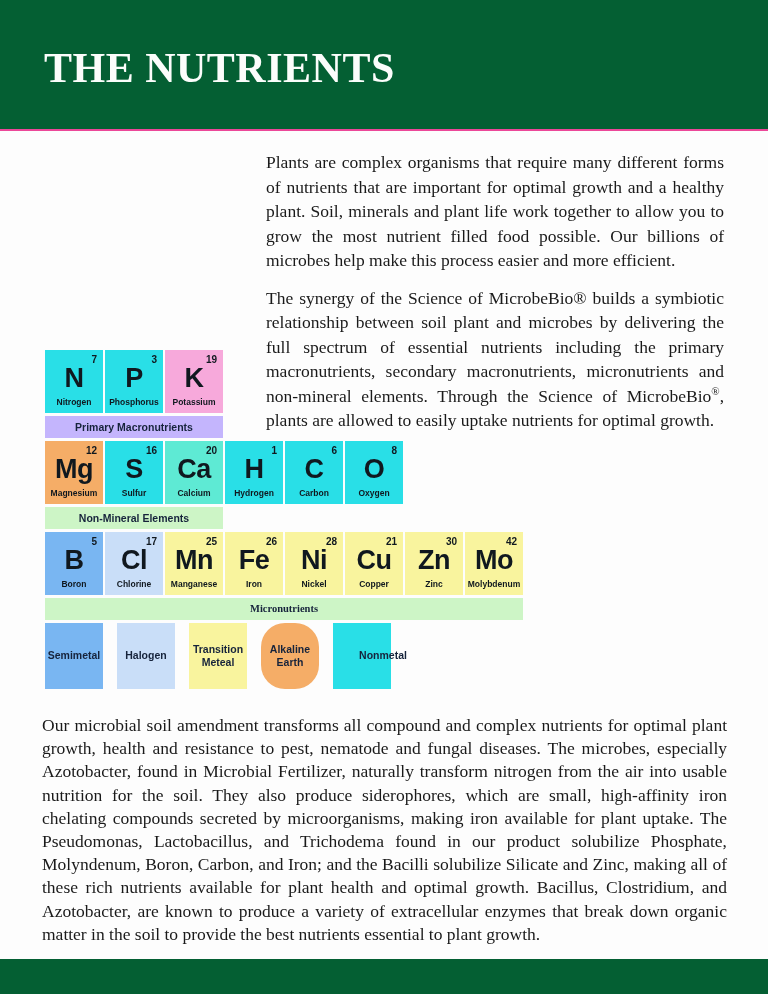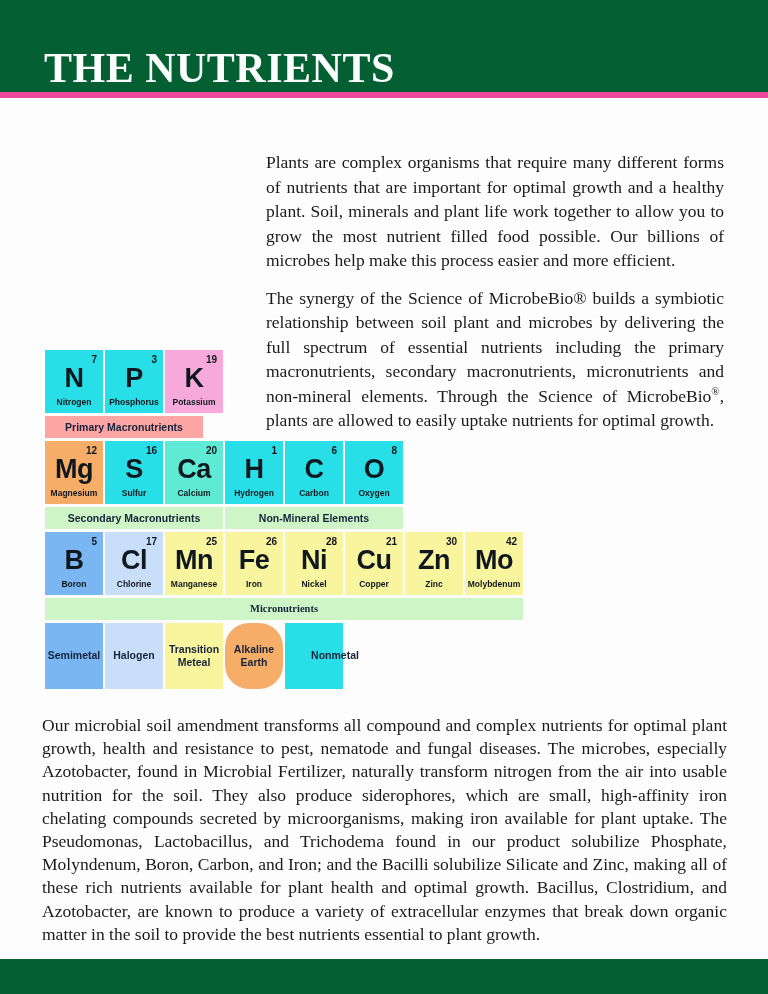--- a/index.html
+++ b/index.html
@@ -3,22 +3,22 @@
 <meta charset="utf-8">
 <style>
   * { margin:0; padding:0; box-sizing:border-box; }
   body { background:#e8e8e8; }
   .page {
     position:relative; width:768px; height:994px; margin:0 auto;
     background:#fdfdfd; overflow:hidden;
     font-family:"Liberation Serif", serif; color:#1a1a1a;
   }
   .header {
-    position:absolute; left:0; top:0; width:768px; height:98px;
-    border-bottom:6px solid #ec4899;
+    position:absolute; left:0; top:0; width:768px; height:131px;
+    border-bottom:2px solid #ec4899;
   }
   .page-title {
     position:absolute; left:44px; top:44px;
     font-family:"Liberation Serif", serif; font-weight:bold;
     font-size:42px; letter-spacing:0.5px; color:#fbfdfb;
   }
   .intro-col {
     position:absolute; left:266px; top:150px; width:458px;
   }
   .para {
@@ -51,21 +51,21 @@
   }
   .tile .nm {
     position:absolute; bottom:6px; left:0; width:100%;
     text-align:center; font-size:8.5px; font-weight:bold;
   }
   .b-row { display:flex; gap:2px; height:22px; }
   .band {
     height:22px; line-height:22px; text-align:center;
     font-size:10.5px; font-weight:bold; color:#16233b;
   }
-  .l-row { display:flex; gap:2px; height:66px; }
+  .l-row { display:flex; gap:14px; height:66px; }
   .ltile {
     width:58px; height:66px; display:flex; align-items:center; justify-content:center;
     text-align:center; font-size:10.5px; font-weight:bold; color:#16233b;
     padding:2px; line-height:1.25;
   }
 </style>
 </head>
 <body>
 
 <div class="page">
@@ -91,21 +91,21 @@
           <span class="sym">P</span>
           <span class="nm">Phosphorus</span>
         </div>
         <div class="tile" style="background: rgb(247, 169, 219);">
           <span class="num">19</span>
           <span class="sym">K</span>
           <span class="nm">Potassium</span>
         </div>
       </div>
     <div class="b-row">
-        <div class="band" style="width: 158px; background: #fca5a5;">Primary Macronutrients</div>
+        <div class="band" style="width: 178px; background: #c4b5fd;">Primary Macronutrients</div>
       </div>
     <div class="t-row">
         <div class="tile" style="background: rgb(245, 173, 103);">
           <span class="num">12</span>
           <span class="sym">Mg</span>
           <span class="nm">Magnesium</span>
         </div>
         <div class="tile" style="background: rgb(41, 223, 231);">
           <span class="num">16</span>
           <span class="sym">S</span>
@@ -126,21 +126,20 @@
           <span class="sym">C</span>
           <span class="nm">Carbon</span>
         </div>
         <div class="tile" style="background: rgb(41, 223, 231);">
           <span class="num">8</span>
           <span class="sym">O</span>
           <span class="nm">Oxygen</span>
         </div>
       </div>
     <div class="b-row">
-        <div class="band" style="width: 178px; background: rgb(205, 245, 198);">Secondary Macronutrients</div>
         <div class="band" style="width: 178px; background: rgb(205, 245, 198);">Non-Mineral Elements</div>
       </div>
     <div class="t-row">
         <div class="tile" style="background: rgb(121, 182, 242);">
           <span class="num">5</span>
           <span class="sym">B</span>
           <span class="nm">Boron</span>
         </div>
         <div class="tile" style="background: rgb(201, 222, 248);">
           <span class="num">17</span>

